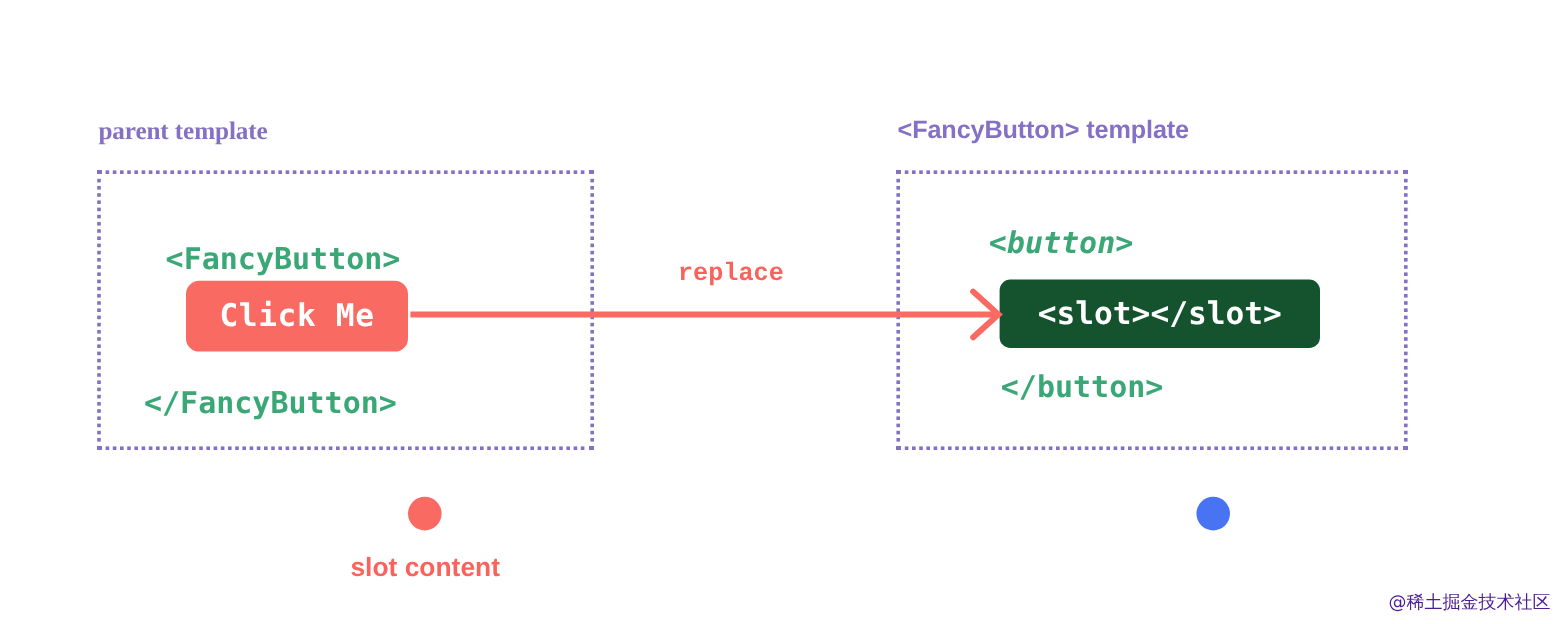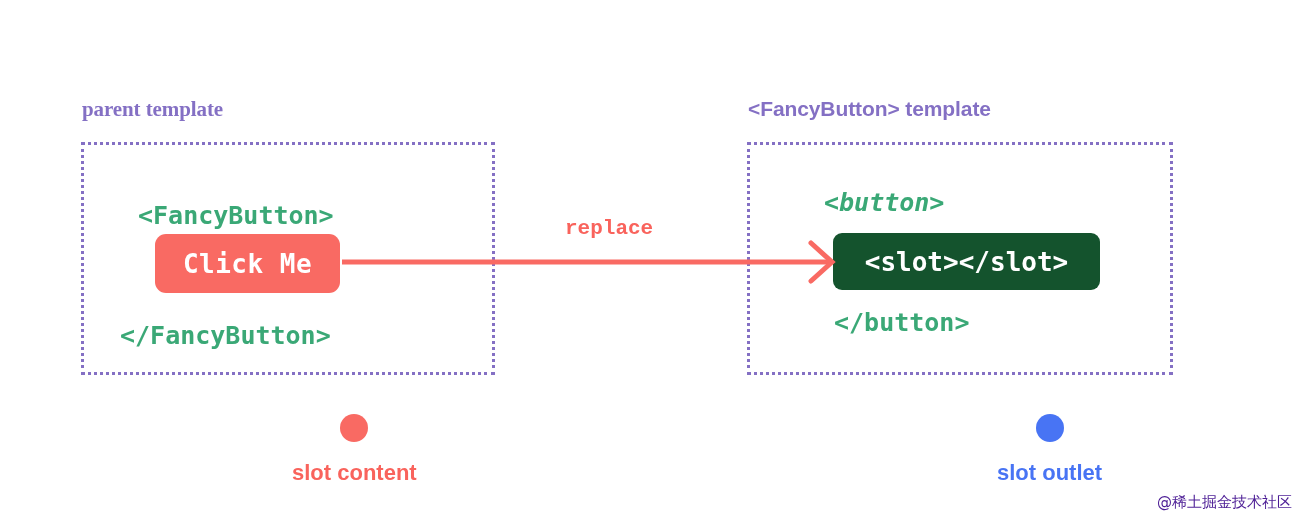--- a/index.html
+++ b/index.html
@@ -191,18 +191,17 @@
 
   <div id="replace-label">replace</div>
 
   <div class="legend" id="legend-slot-content">
     <span class="legend-dot"></span>
     <span class="legend-label">slot content</span>
   </div>
 
   <div class="legend" id="legend-slot-outlet">
     <span class="legend-dot"></span>
-    <span class="legend-label">slot outlet</span>
   </div>
 
   <div id="watermark">@稀土掘金技术社区</div>
 
 </div>
 
 </body></html>

